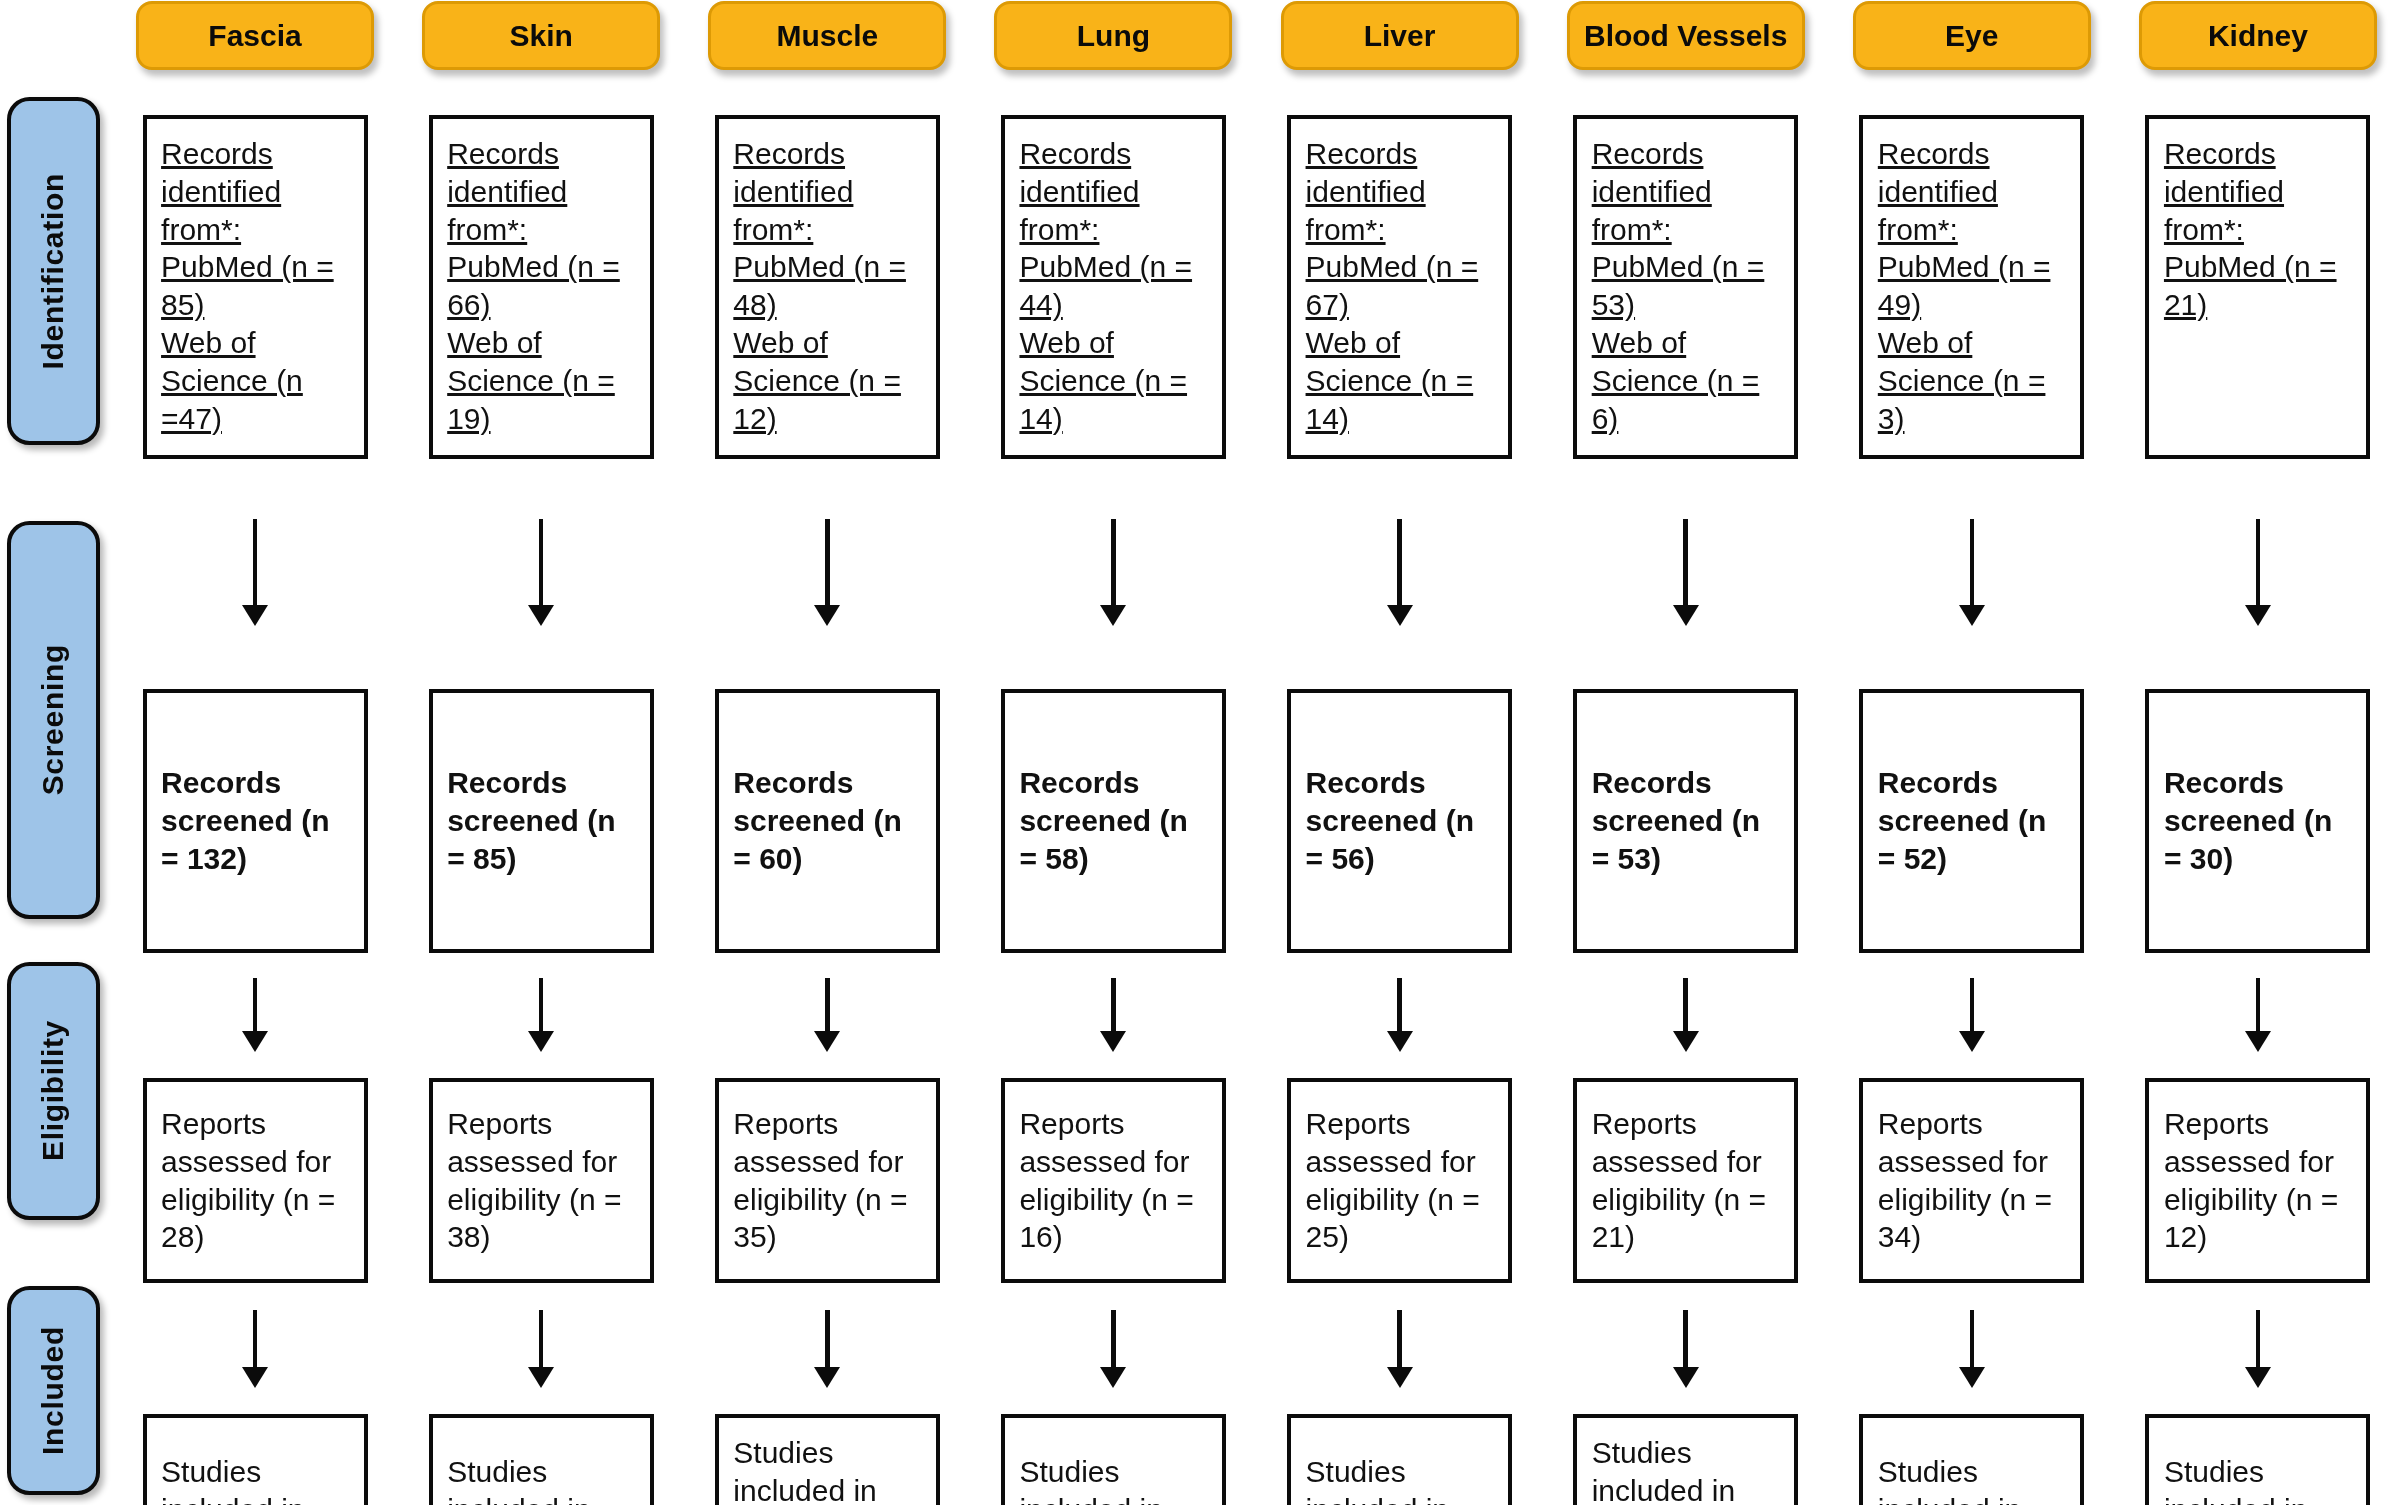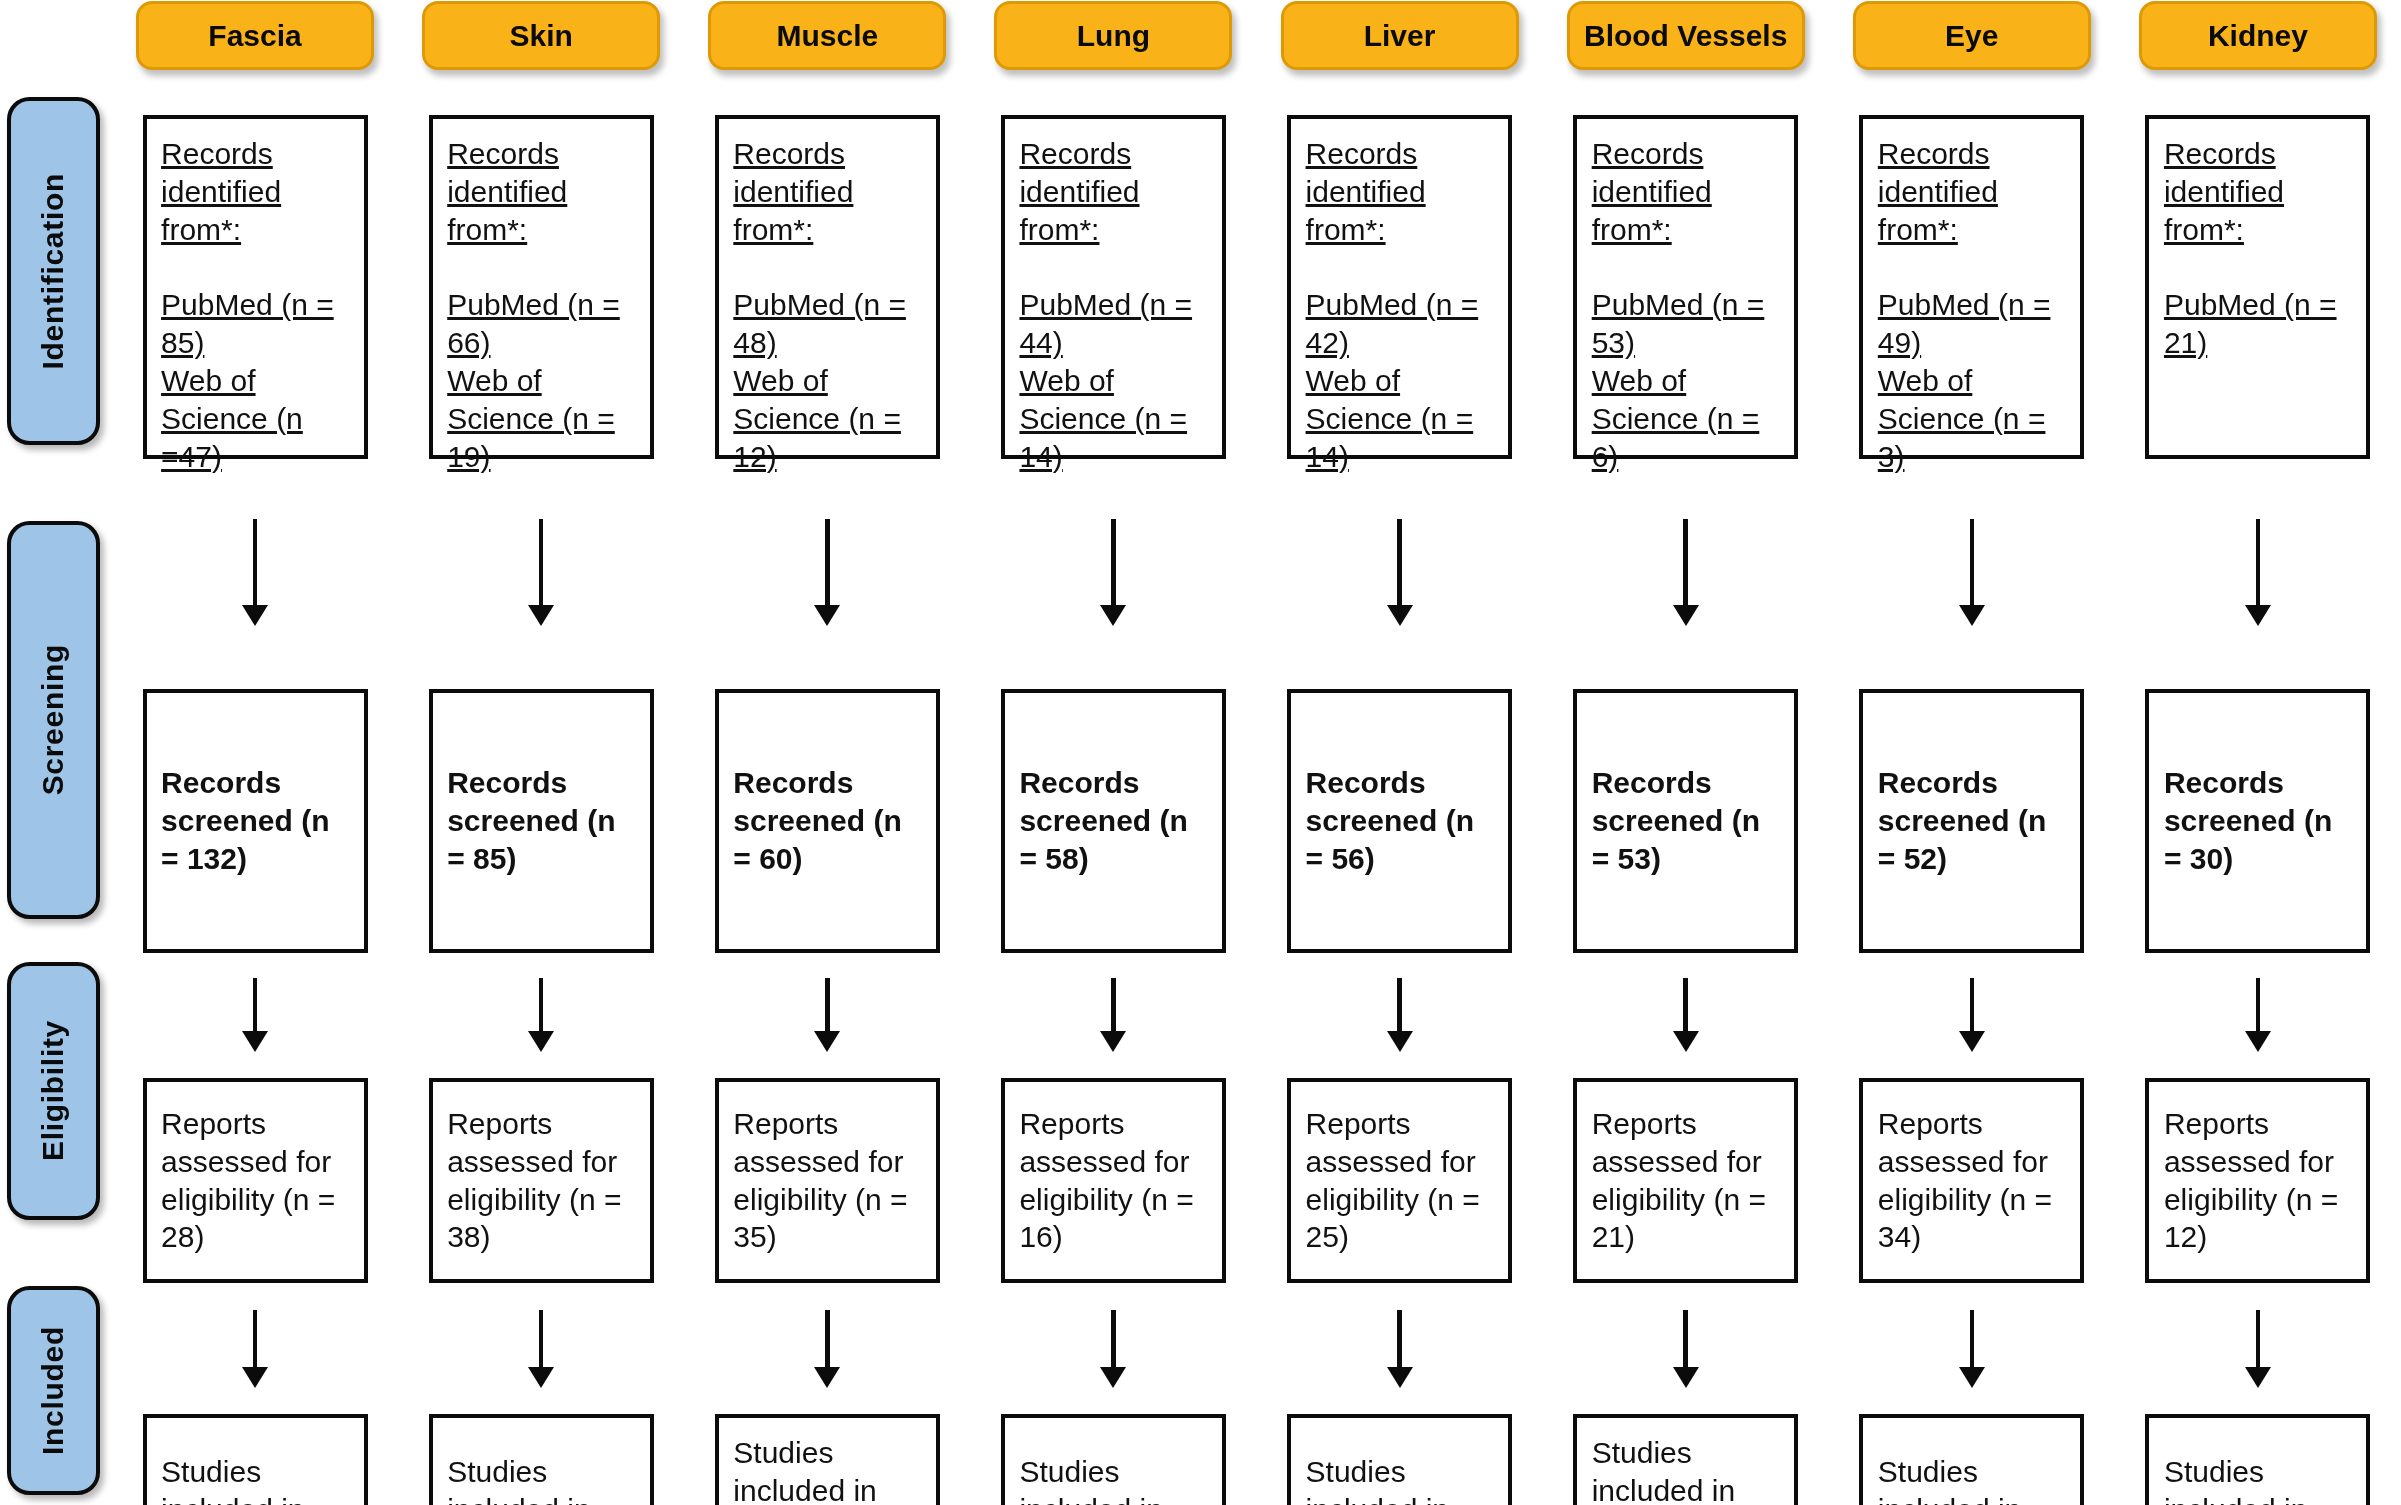--- a/index.html
+++ b/index.html
@@ -41,21 +41,21 @@
     margin-bottom: 29px; flex: 0 0 auto;
   }
 
   .box {
     width: 225px; box-sizing: border-box; background: #fff;
     border: 4.6px solid #0b0b0b;
     font-size: 30px; line-height: 1.26; text-align: left;
     padding: 16px 14.5px; flex: 0 0 auto;
   }
   .id-box   { height: 344px; text-decoration: underline; }
-  .id-box .sources { margin-top: 38px; }
+  .id-box .sources { }
   .screen-box { height: 264px; display: flex; align-items: center; font-weight: bold; }
   .elig-box   { height: 205px; display: flex; align-items: center; }
   .incl-box   { height: 192px; display: flex; align-items: center; }
 
   .arrow-zone { display: flex; flex-direction: column; align-items: center; flex: 0 0 auto; }
   .az-tall  { height: 198px; padding-top: 44px; box-sizing: border-box; }
   .az-mid   { height: 93px; padding-top: 9.3px; box-sizing: border-box; }
   .az-low   { height: 99px; padding-top: 10.6px; box-sizing: border-box; }
   .shaft { width: 4.6px; background: #0b0b0b; }
   .az-tall .shaft { height: 86px; }
@@ -206,21 +206,21 @@
         </div>
       <div class="box incl-box">
           <div>Studies included in review (n = 7)</div>
         </div>
     </div>
 
     <div class="col">
       <div class="badge">Liver</div>
       <div class="box id-box">
         <div>Records identified from*:</div>
-        <div class="sources">PubMed (n = 42)</div>
+        <div class="sources">PubMed (n = 67)</div>
         <div>Web of Science (n = 14)</div>
       </div>
       <div class="arrow-zone az-tall">
           <div class="shaft"></div>
           <div class="head"></div>
         </div>
       <div class="box screen-box">
           <div>Records screened (n = 56)</div>
         </div>
       <div class="arrow-zone az-mid">

